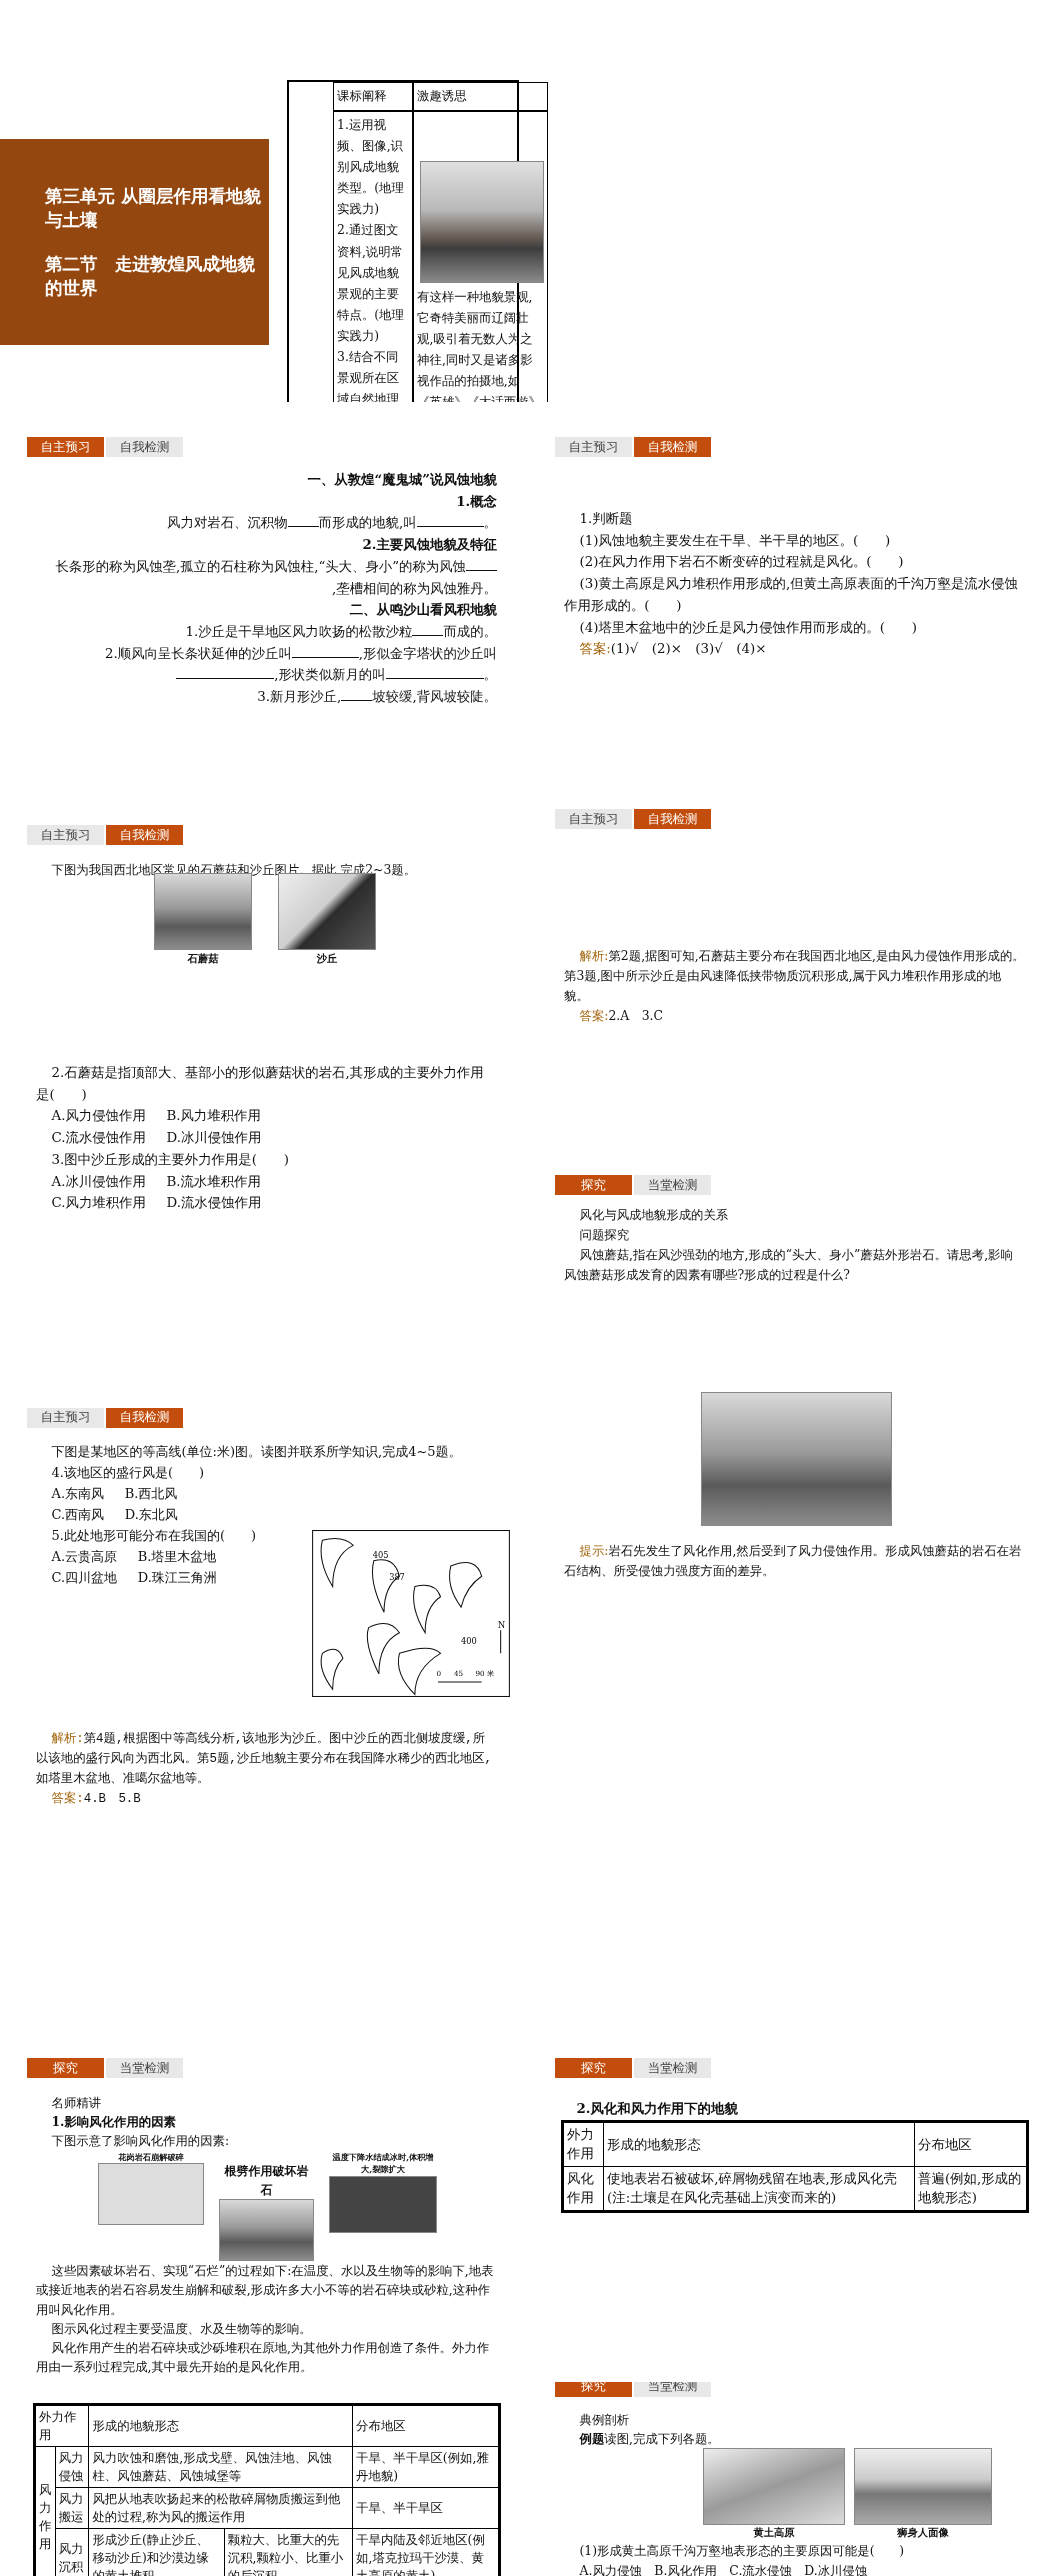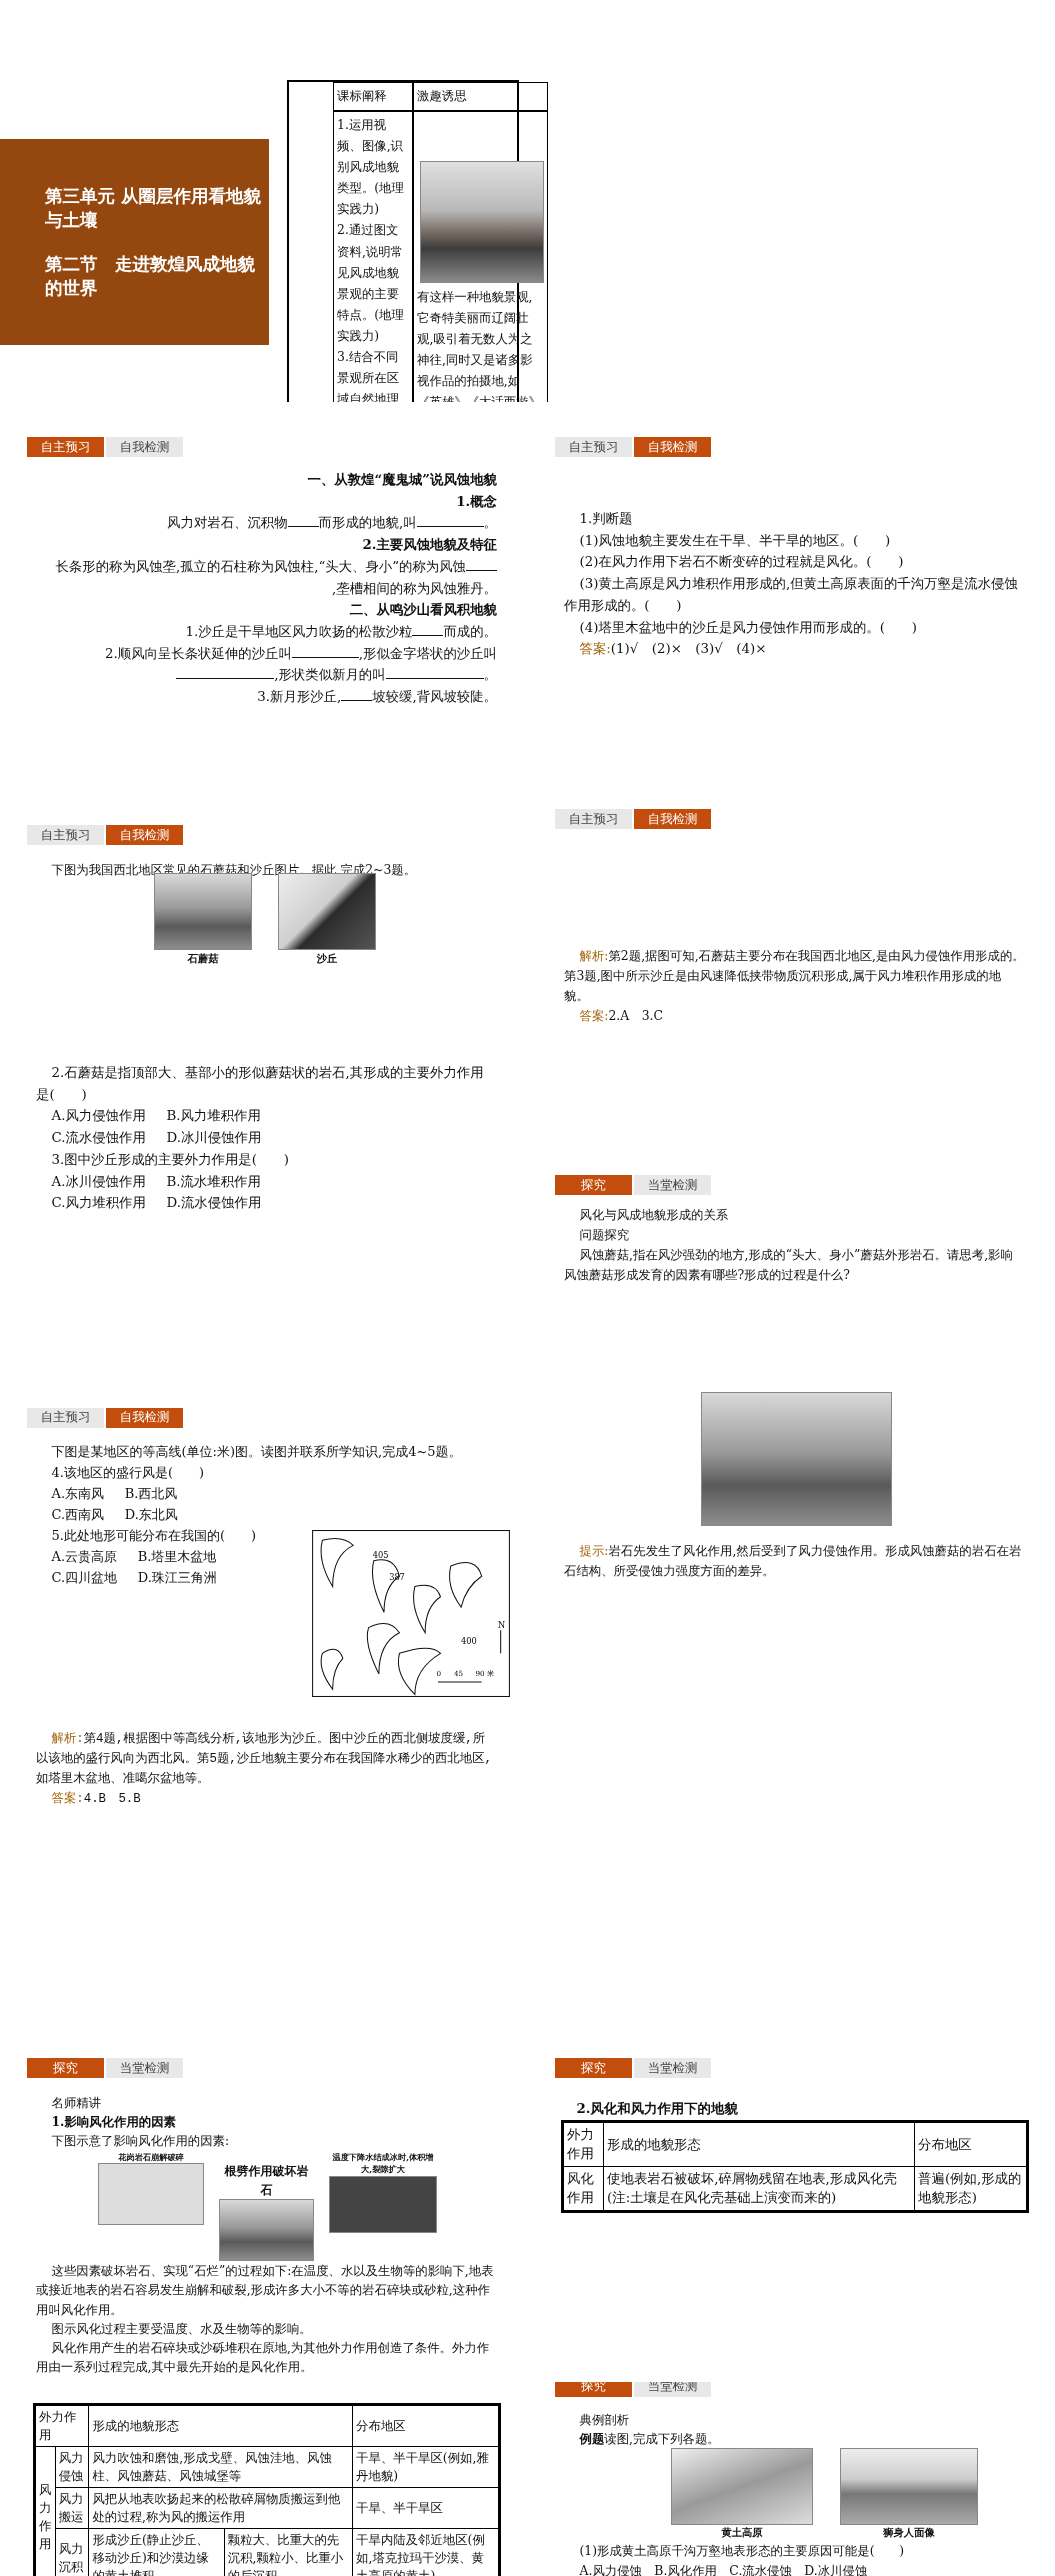--- a/index.html
+++ b/index.html
@@ -319,21 +319,21 @@
   </div>
 
   <div class="slide">
     <div class="tabs" style="top:-5.2px;">
       <div class="tab active">探究</div>
       <div class="tab">当堂检测</div>
     </div>
     <div class="content" style="top:28px; font-size:12.4px; line-height:1.55;">
       <p>典例剖析</p>
       <p><b>例题</b><span>读图,完成下列各题。</span></p>
-      <div style="display:flex; gap:27px; margin-left:88px;padding-left:19px;">
+      <div style="display:flex; gap:9px; margin-left:120px;padding-left:19px;">
         <div>
               <div class="photo" style="width:142px;height:77px;background:linear-gradient(160deg,#eee,#9a9a9a,#ddd);"></div>
               <div class="caption">黄土高原</div>
             </div>
         <div>
               <div class="photo" style="width:138px;height:77px;background:linear-gradient(180deg,#eee 0%,#ccc 40%,#777 60%,#aaa 100%);"></div>
               <div class="caption">狮身人面像</div>
             </div>
       </div>
       <p>(1)形成黄土高原千沟万壑地表形态的主要原因可能是(　　)</p>

